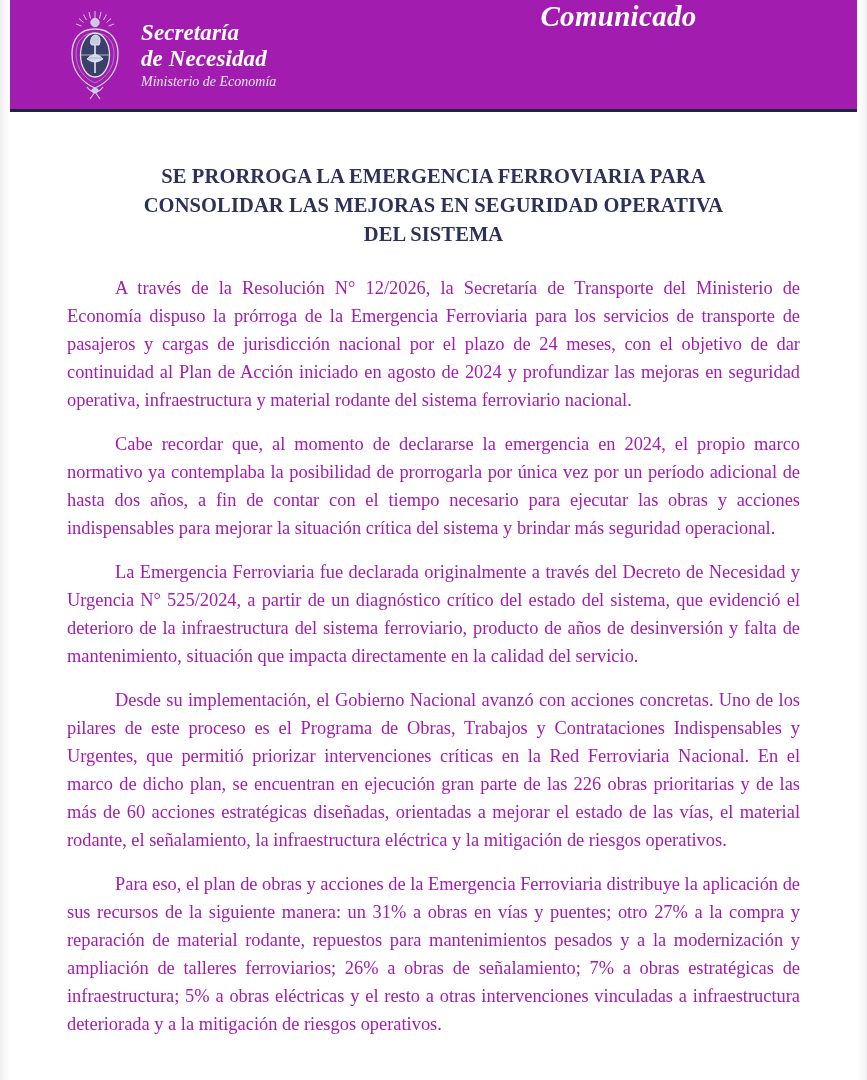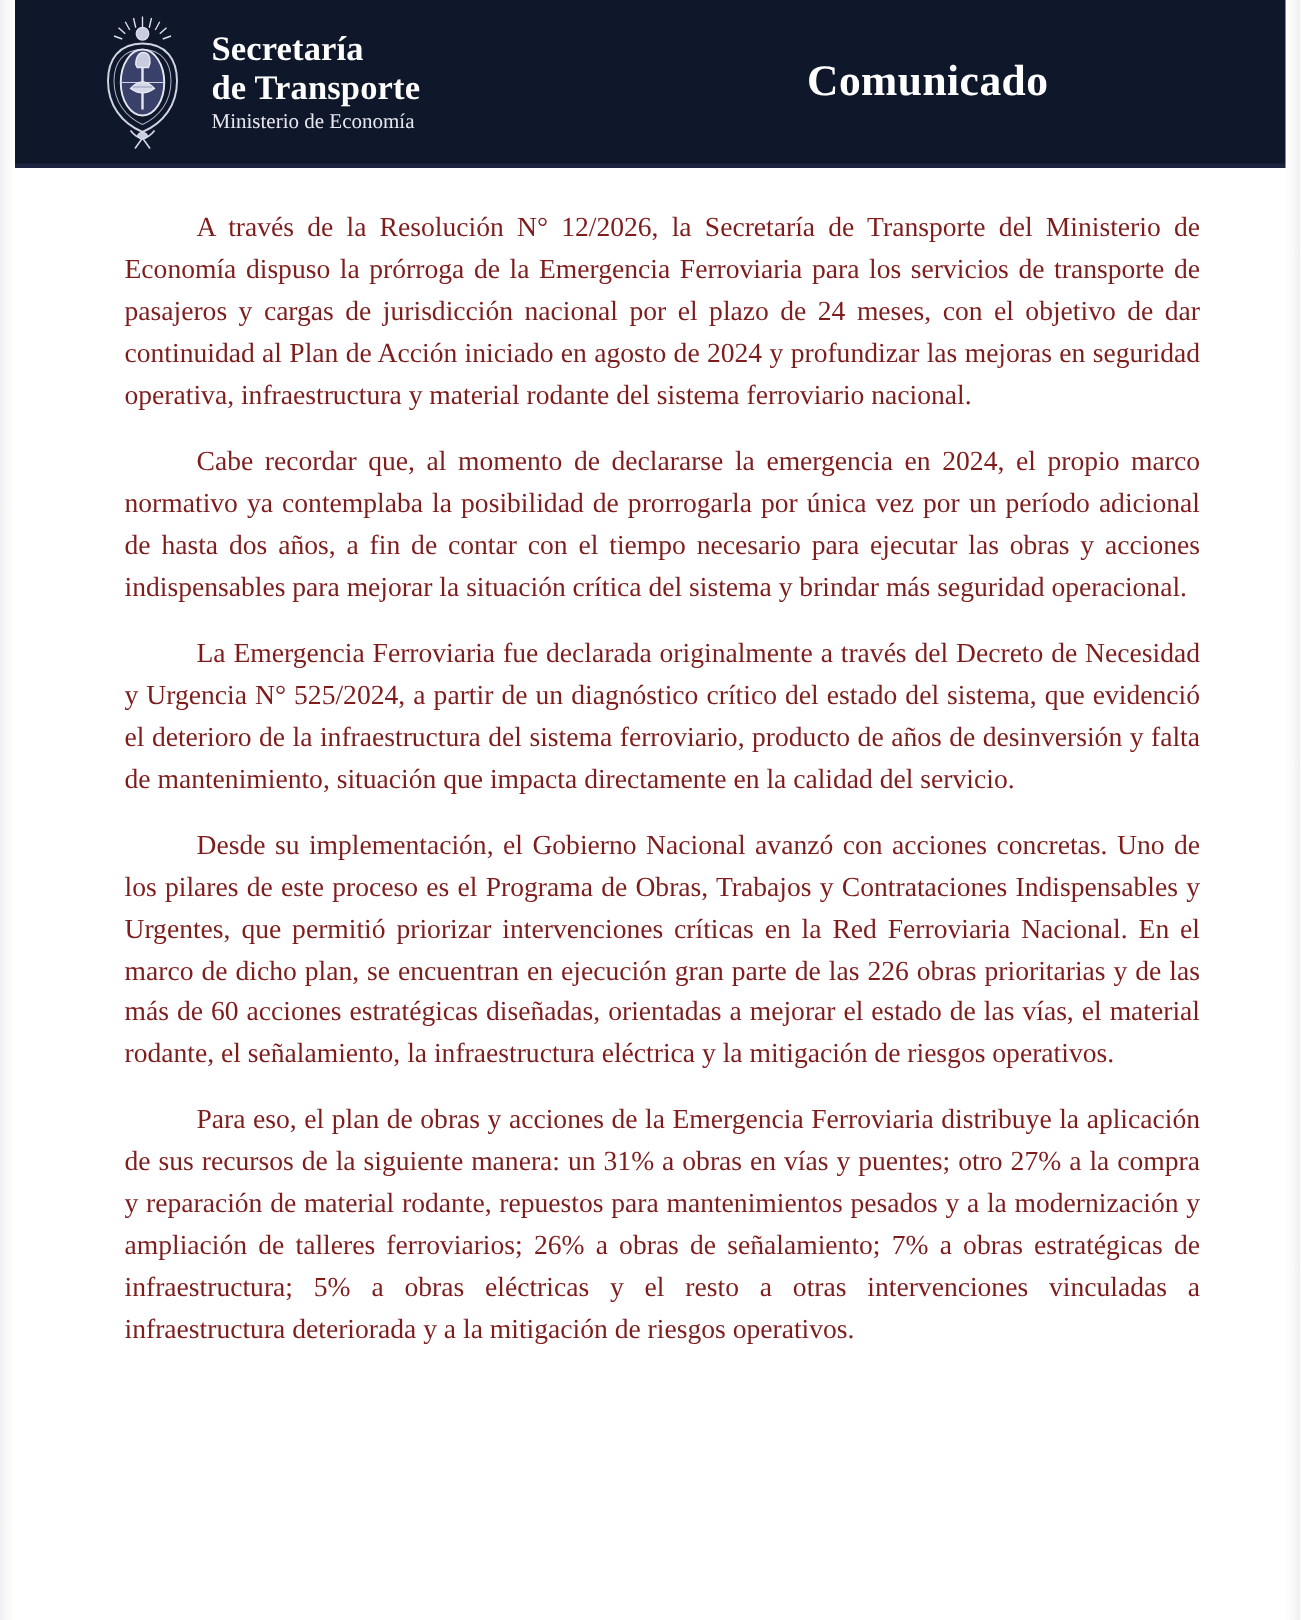--- a/index.html
+++ b/index.html
@@ -32,25 +32,25 @@
   .page-edge-right {
     right: 0;
     background: linear-gradient(to left, #efeff1 0%, #f8f8f9 45%, #ffffff 100%);
   }
 
   
   .header-band {
     position: relative;
     margin: 0 8px;
     height: 112px;
-    background: #0f172a;
+    background: #a21caf;
     display: flex;
-    align-items: center;
     box-sizing: border-box;
     border-bottom: 3px solid #1d2440;
+    font-style: italic;
   }
 
   .brand {
     display: flex;
     align-items: center;
     margin-left: 55px;
   }
 
   .coat-of-arms {
     width: 64px;
@@ -114,25 +114,25 @@
   }
 
   .paragraphs {
     margin-top: 26px;
   }
 
   .para {
     text-align: justify;
     text-justify: inter-word;
     text-indent: 48px;
-    color: #7f1d1d;
+    color: #a21caf;
     font-family: "Liberation Serif", "DejaVu Serif", serif;
     font-size: 18.4px;
     line-height: 1.52;
-    margin: 0 0 16px 16px;
+    margin: 0 0 16px 0;
   }
   .para:last-child {
     margin-bottom: 0;
   }
 </style>
 </head>
 <body>
 
 <div class="page-edge-left"></div>
 <div class="page-edge-right"></div>
@@ -172,30 +172,31 @@
 
           <path d="M24 78 C27 82 30 83 32 83 C34 83 37 82 40 78" stroke="#cfd3e4" stroke-width="1.2"></path>
           <path d="M32 83 L27 90 M32 83 L37 90" stroke="#cfd3e4" stroke-width="1.1"></path>
           <ellipse cx="32" cy="81.5" rx="3.2" ry="2.2" fill="#c9cce0" stroke="#e3e5ef" stroke-width="0.7"></ellipse>
         </g>
       </svg>
     </span>
 
     <div class="brand-text">
       <div class="brand-line1">Secretaría</div>
-      <div class="brand-line2">de Transporte</div>
+      <div class="brand-line2">de Necesidad</div>
       <div class="brand-sub">Ministerio de Economía</div>
     </div>
   </div>
 
   <div class="comunicado">Comunicado</div>
 </header>
 
 <main class="doc-body">
 
+  <h1 class="doc-title">SE PRORROGA LA EMERGENCIA FERROVIARIA PARA CONSOLIDAR LAS MEJORAS EN SEGURIDAD OPERATIVA DEL SISTEMA</h1>
 
   <section class="paragraphs">
     <p class="para">A través de la Resolución N° 12/2026, la Secretaría de Transporte del Ministerio de Economía dispuso la prórroga de la Emergencia Ferroviaria para los servicios de transporte de pasajeros y cargas de jurisdicción nacional por el plazo de 24 meses, con el objetivo de dar continuidad al Plan de Acción iniciado en agosto de 2024 y profundizar las mejoras en seguridad operativa, infraestructura y material rodante del sistema ferroviario nacional.</p>
     <p class="para">Cabe recordar que, al momento de declararse la emergencia en 2024, el propio marco normativo ya contemplaba la posibilidad de prorrogarla por única vez por un período adicional de hasta dos años, a fin de contar con el tiempo necesario para ejecutar las obras y acciones indispensables para mejorar la situación crítica del sistema y brindar más seguridad operacional.</p>
     <p class="para">La Emergencia Ferroviaria fue declarada originalmente a través del Decreto de Necesidad y Urgencia N° 525/2024, a partir de un diagnóstico crítico del estado del sistema, que evidenció el deterioro de la infraestructura del sistema ferroviario, producto de años de desinversión y falta de mantenimiento, situación que impacta directamente en la calidad del servicio.</p>
     <p class="para">Desde su implementación, el Gobierno Nacional avanzó con acciones concretas. Uno de los pilares de este proceso es el Programa de Obras, Trabajos y Contrataciones Indispensables y Urgentes, que permitió priorizar intervenciones críticas en la Red Ferroviaria Nacional. En el marco de dicho plan, se encuentran en ejecución gran parte de las 226 obras prioritarias y de las más de 60 acciones estratégicas diseñadas, orientadas a mejorar el estado de las vías, el material rodante, el señalamiento, la infraestructura eléctrica y la mitigación de riesgos operativos.</p>
     <p class="para">Para eso, el plan de obras y acciones de la Emergencia Ferroviaria distribuye la aplicación de sus recursos de la siguiente manera: un 31% a obras en vías y puentes; otro 27% a la compra y reparación de material rodante, repuestos para mantenimientos pesados y a la modernización y ampliación de talleres ferroviarios; 26% a obras de señalamiento; 7% a obras estratégicas de infraestructura; 5% a obras eléctricas y el resto a otras intervenciones vinculadas a infraestructura deteriorada y a la mitigación de riesgos operativos.</p>
   </section>
 
 </main>

